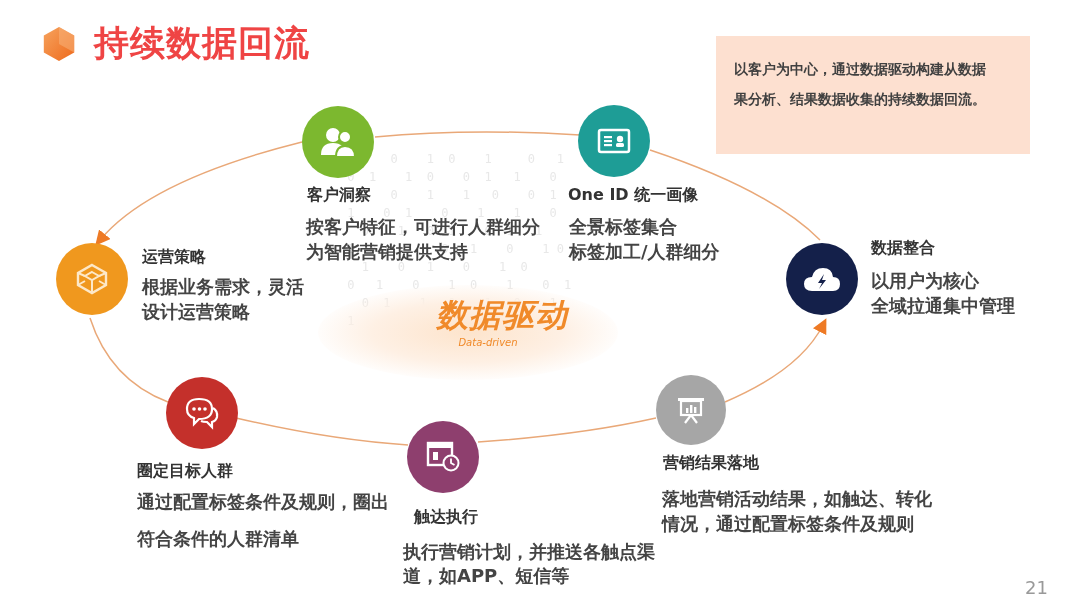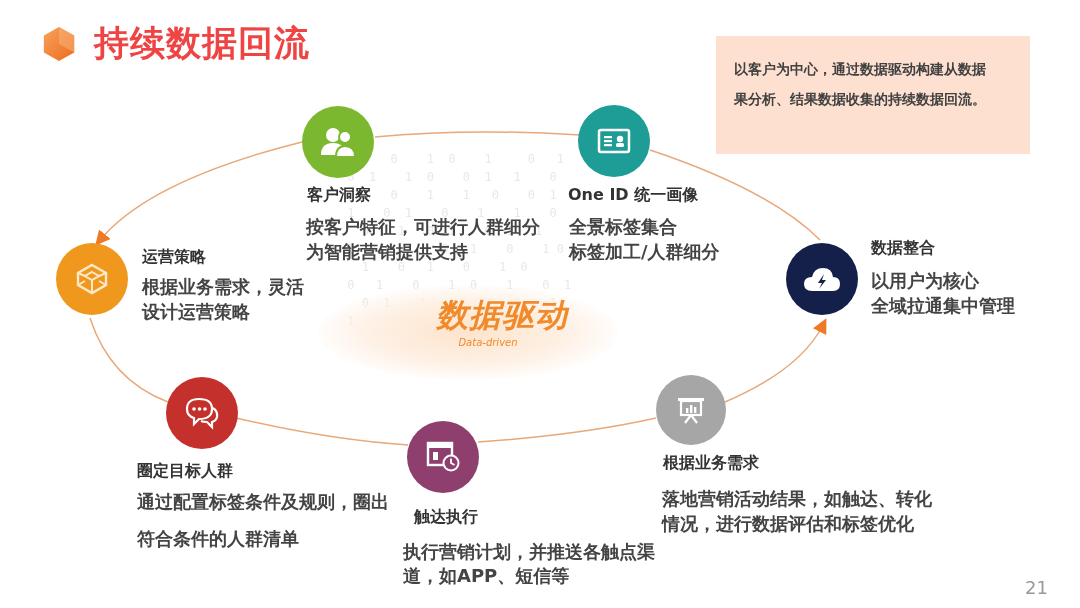--- a/index.html
+++ b/index.html
@@ -130,23 +130,23 @@
 <div class="node-circle" style="left:656px;top:375px;width:70px;height:70px;background:#a6a6a6;">
   <svg width="30" height="30" viewBox="0 0 30 30">
     <rect x="2" y="3" width="26" height="3" fill="#fff"></rect>
     <rect x="5" y="6" width="20" height="14" fill="none" stroke="#fff" stroke-width="2.2"></rect>
     <rect x="10" y="13" width="2.4" height="5" fill="#fff"></rect>
     <rect x="14" y="10" width="2.4" height="8" fill="#fff"></rect>
     <rect x="18" y="12" width="2.4" height="6" fill="#fff"></rect>
     <path d="M15,20 L9,28 M15,20 L21,28" stroke="#fff" stroke-width="2.2"></path>
   </svg>
 </div>
-<div class="node-title" style="left:663px;top:453px;">根据业务需求</div>
+<div class="node-title" style="left:663px;top:453px;">营销结果落地</div>
 <div class="node-desc" style="left:662px;top:486px;">落地营销活动结果，如触达、转化</div>
-<div class="node-desc" style="left:662px;top:511px;">情况，进行数据评估和标签优化</div>
+<div class="node-desc" style="left:662px;top:511px;">情况，通过配置标签条件及规则</div>
 
 <div class="node-circle" style="left:407px;top:421px;width:72px;height:72px;background:#8e3f6e;">
   <svg width="36" height="34" viewBox="0 0 36 34">
     <rect x="3" y="3" width="24" height="22" fill="none" stroke="#fff" stroke-width="2.4"></rect>
     <rect x="3" y="3" width="24" height="5" fill="#fff"></rect>
     <rect x="8" y="12" width="5" height="8" fill="#fff"></rect>
     <circle cx="26" cy="23" r="8.5" fill="#fff"></circle>
     <circle cx="26" cy="23" r="6.5" fill="#8e3f6e"></circle>
     <path d="M26,18.5 L26,23 L29.5,25" stroke="#fff" stroke-width="1.8" fill="none"></path>
   </svg>

